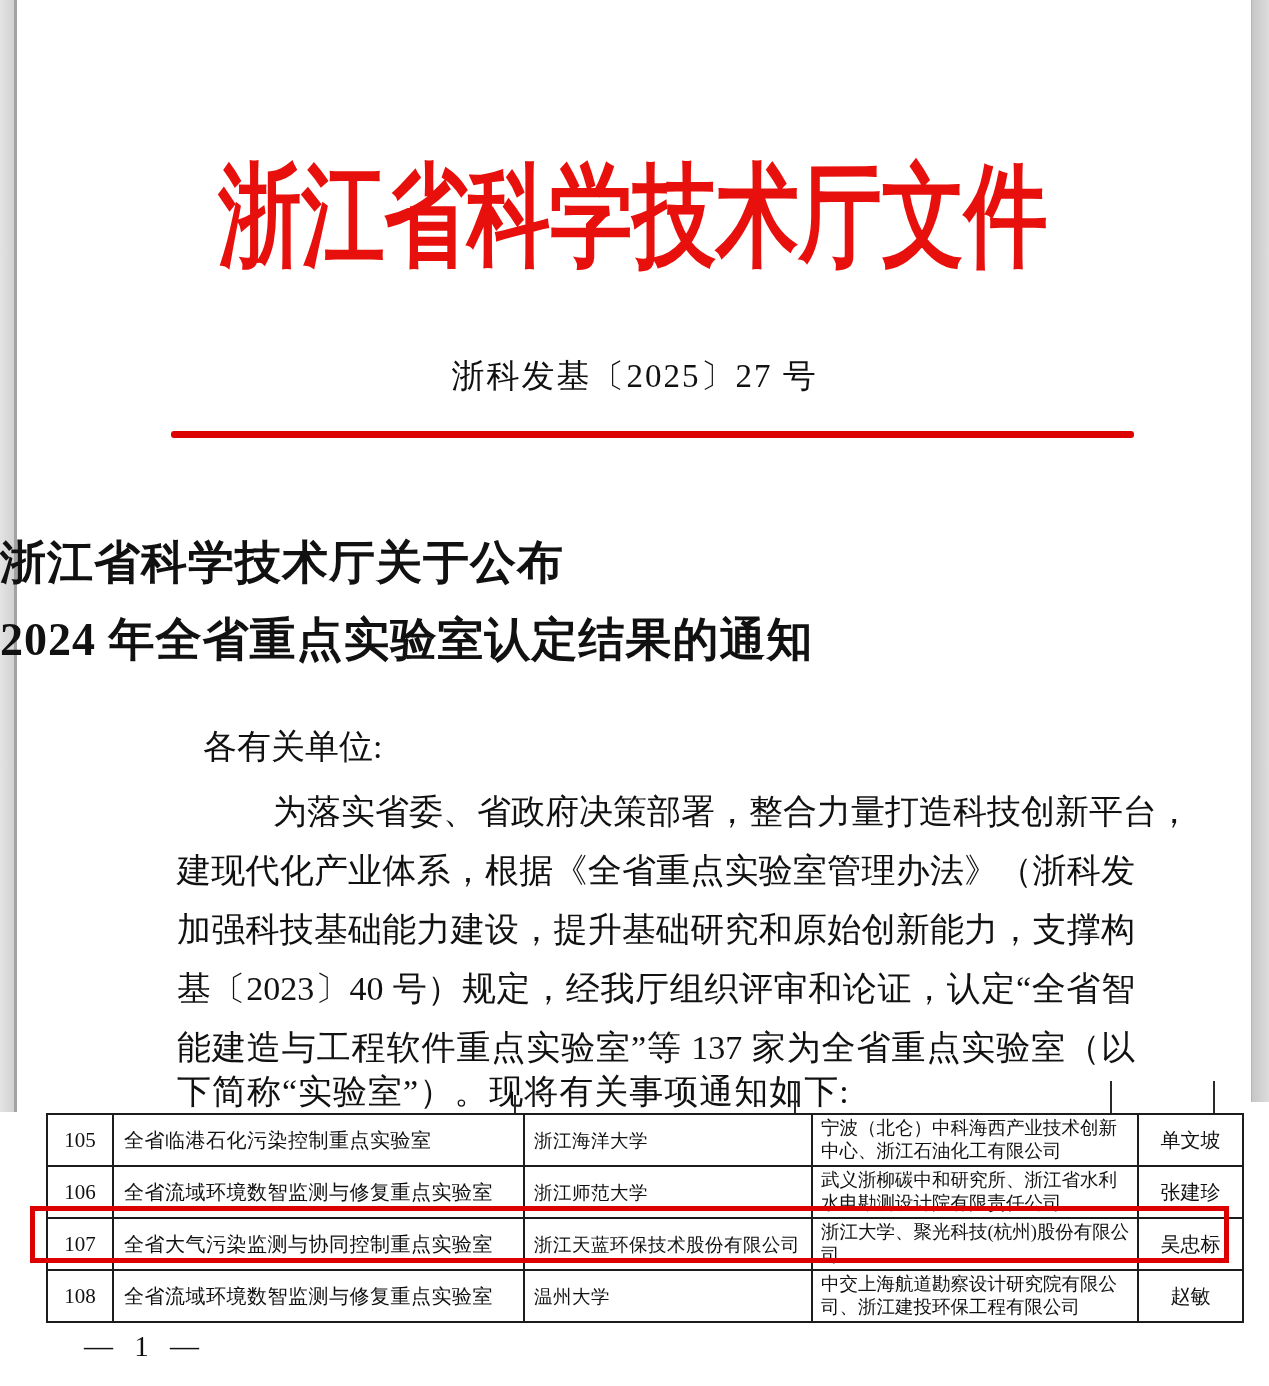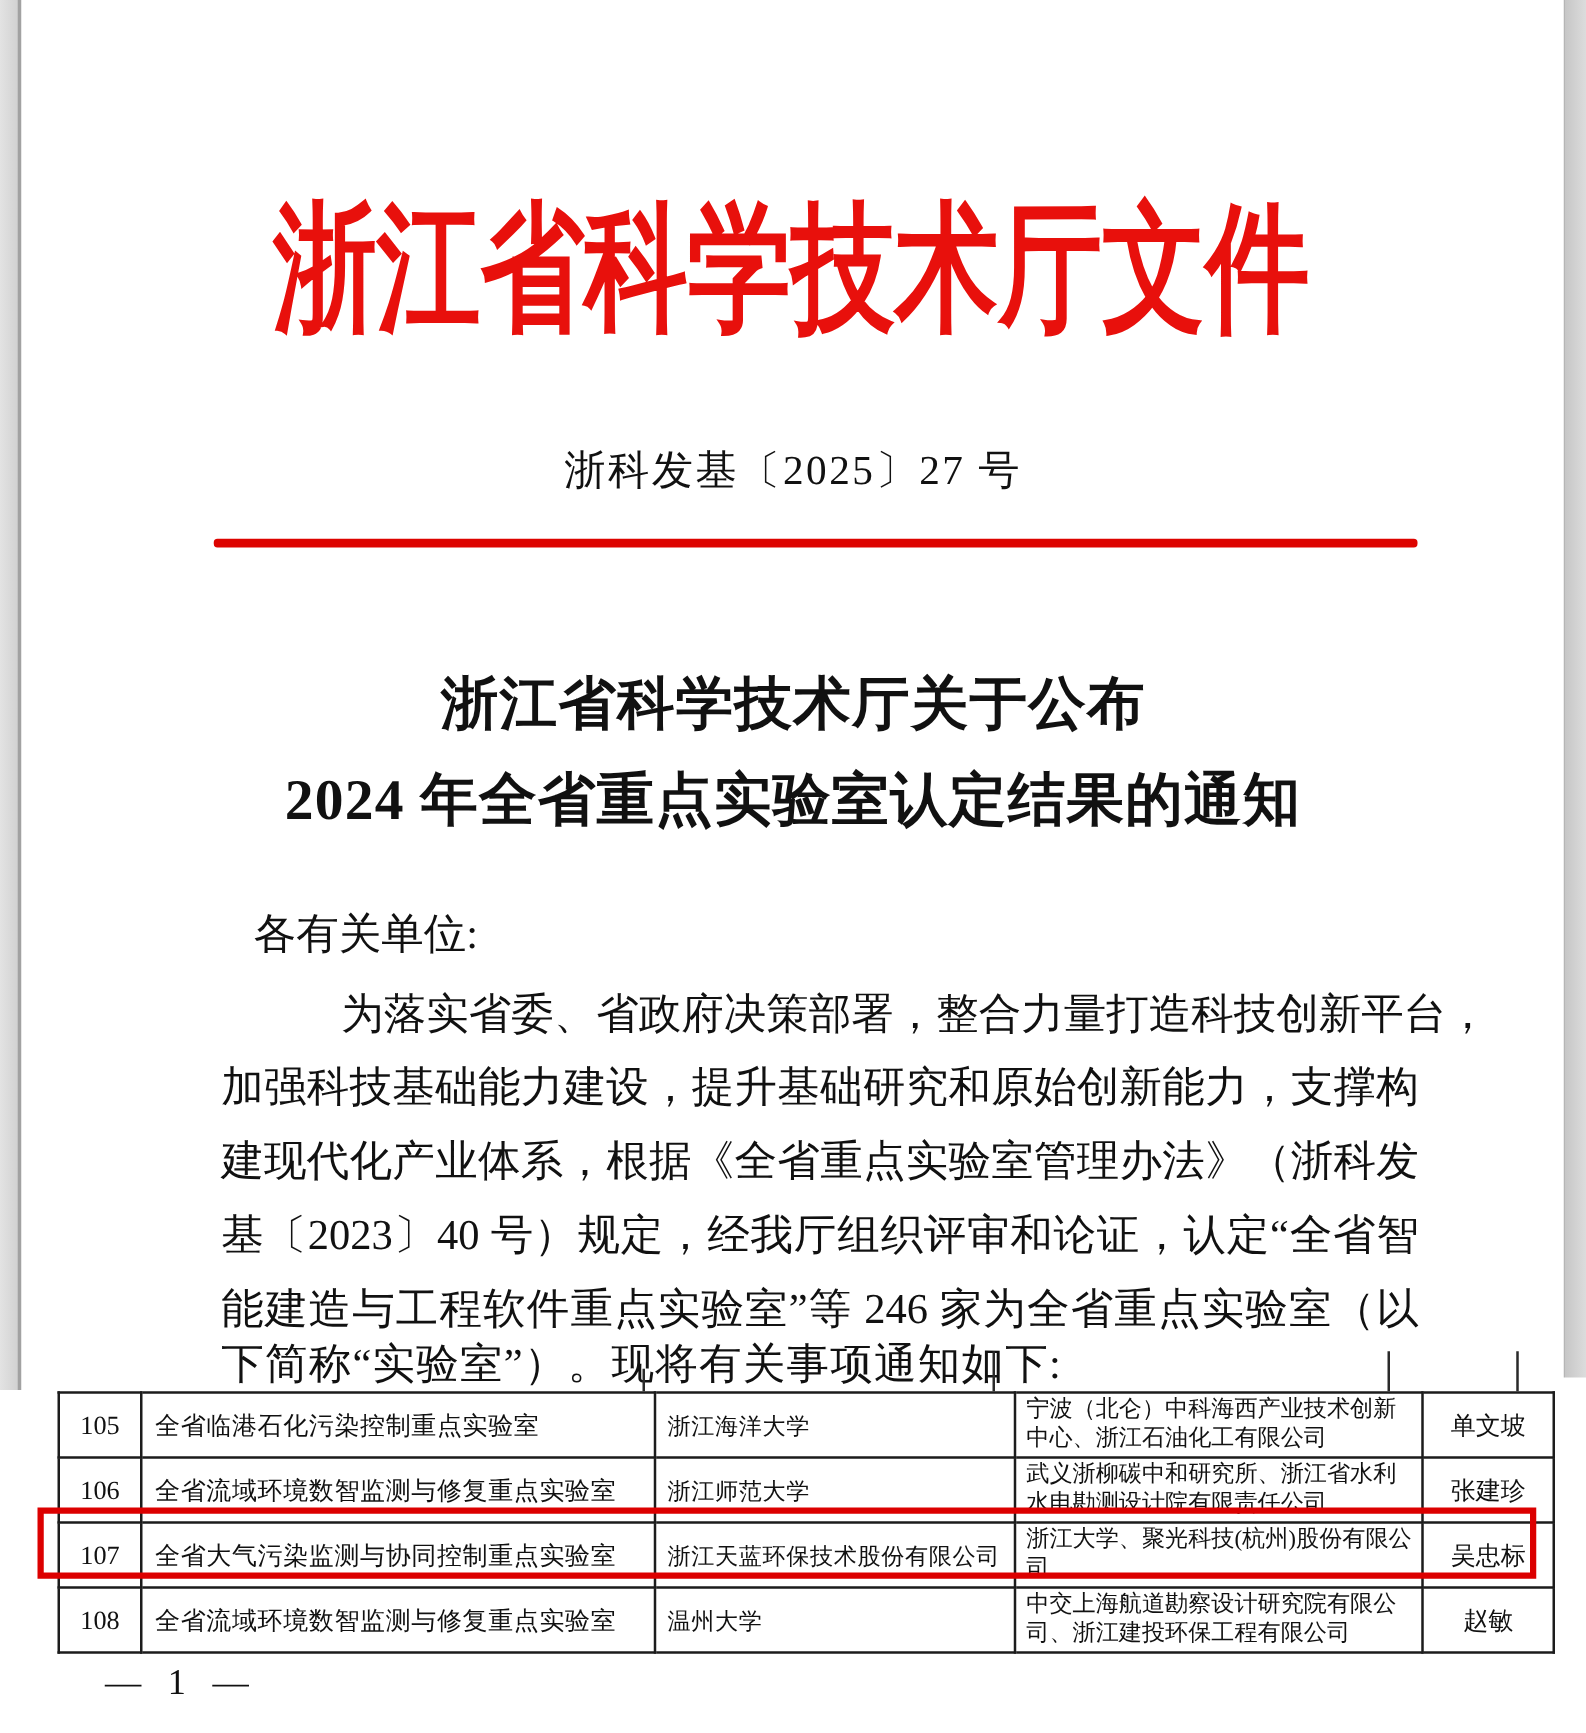--- a/index.html
+++ b/index.html
@@ -30,21 +30,21 @@
   }
   .doc-number{
     position:absolute;top:354px;left:0;width:1269px;text-align:center;
     font-size:33px;letter-spacing:2px;
   }
   .red-rule{
     position:absolute;left:171px;top:431px;width:963px;height:7px;
     background:#dd0400;border-radius:3px;
   }
   .notice-title{
-    position:absolute;top:524px;left:0;width:1269px;text-align:center;
+    position:absolute;top:524px;left:0;width:1269px;text-align:left;
     font-weight:bold;font-size:46px;line-height:77px;letter-spacing:1px;
   }
   .salutation{
     position:absolute;top:724px;left:203px;font-size:34px;
   }
   .body-par{
     position:absolute;top:782px;left:177px;width:958px;font-size:34px;
   }
   .body-line{
     height:59px;line-height:59px;white-space:nowrap;
@@ -100,24 +100,24 @@
 
 <div class="notice-title">
   <div>浙江省科学技术厅关于公布</div>
   <div>2024 年全省重点实验室认定结果的通知</div>
 </div>
 
 <div class="salutation">各有关单位:</div>
 
 <div class="body-par">
   <div class="body-line first">为落实省委、省政府决策部署，整合力量打造科技创新平台，</div>
+  <div class="body-line">建现代化产业体系，根据《全省重点实验室管理办法》（浙科发</div>
   <div class="body-line">加强科技基础能力建设，提升基础研究和原始创新能力，支撑构</div>
-  <div class="body-line">建现代化产业体系，根据《全省重点实验室管理办法》（浙科发</div>
   <div class="body-line">基〔2023〕40 号）规定，经我厅组织评审和论证，认定“全省智</div>
-  <div class="body-line">能建造与工程软件重点实验室”等 246 家为全省重点实验室（以</div>
+  <div class="body-line">能建造与工程软件重点实验室”等 137 家为全省重点实验室（以</div>
   <div class="body-line last">下简称“实验室”）。现将有关事项通知如下:</div>
 </div>
 
 <div class="stub s1"></div>
 <div class="stub s2"></div>
 <div class="stub s3"></div>
 <div class="stub s4"></div>
 
 <table class="results">
   <tbody>

